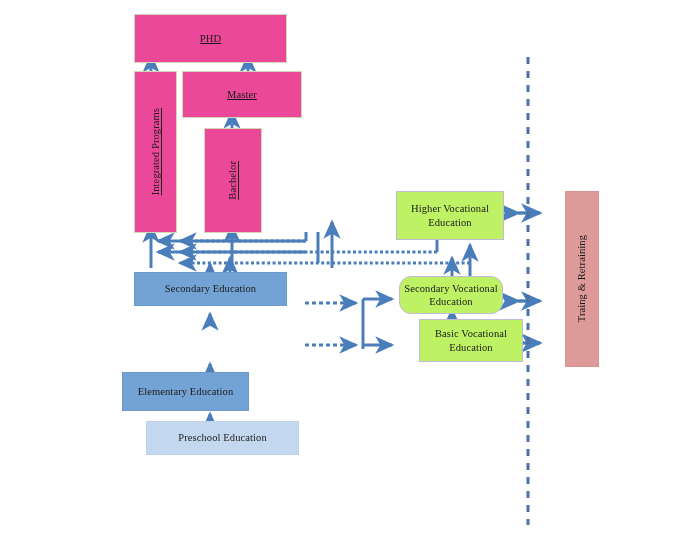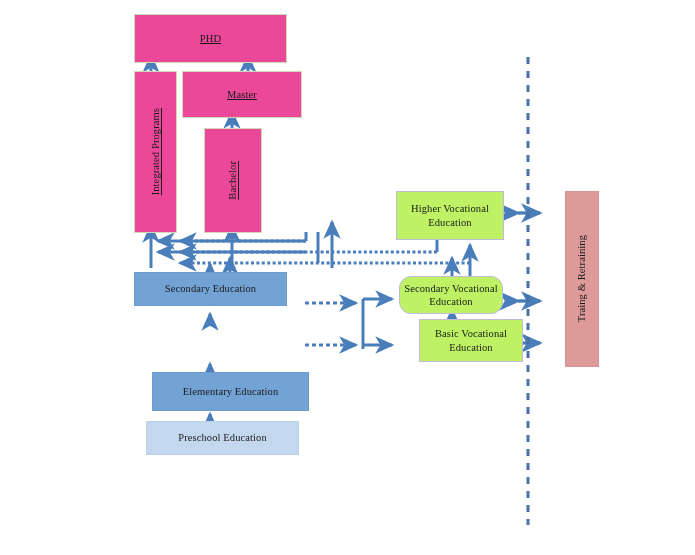--- a/index.html
+++ b/index.html
@@ -116,21 +116,21 @@
 
   <div class="box purple" style="left:396px;top:191px;width:108px;height:49px;">
     <span class="lbl">Higher Vocational Education</span>
   </div>
 
   <div class="box blue" style="left:134px;top:272px;width:153px;height:34px;">
     <span class="lbl">Secondary Education</span>
   </div>
 
 
-  <div class="box blue" style="left:152px;top:372px;width:157px;height:39px;">
+  <div class="box blue" style="left:122px;top:372px;width:127px;height:39px;">
     <span class="lbl">Elementary Education</span>
   </div>
 
   <div class="box blue-light" style="left:134px;top:421px;width:153px;height:34px;margin-left:12px;">
     <span class="lbl">Preschool Education</span>
   </div>
 
   <div class="box purple" style="left:399px;top:276px;width:104px;height:38px;border-radius:12px;">
     <span class="lbl">Secondary Vocational Education</span>
   </div>

